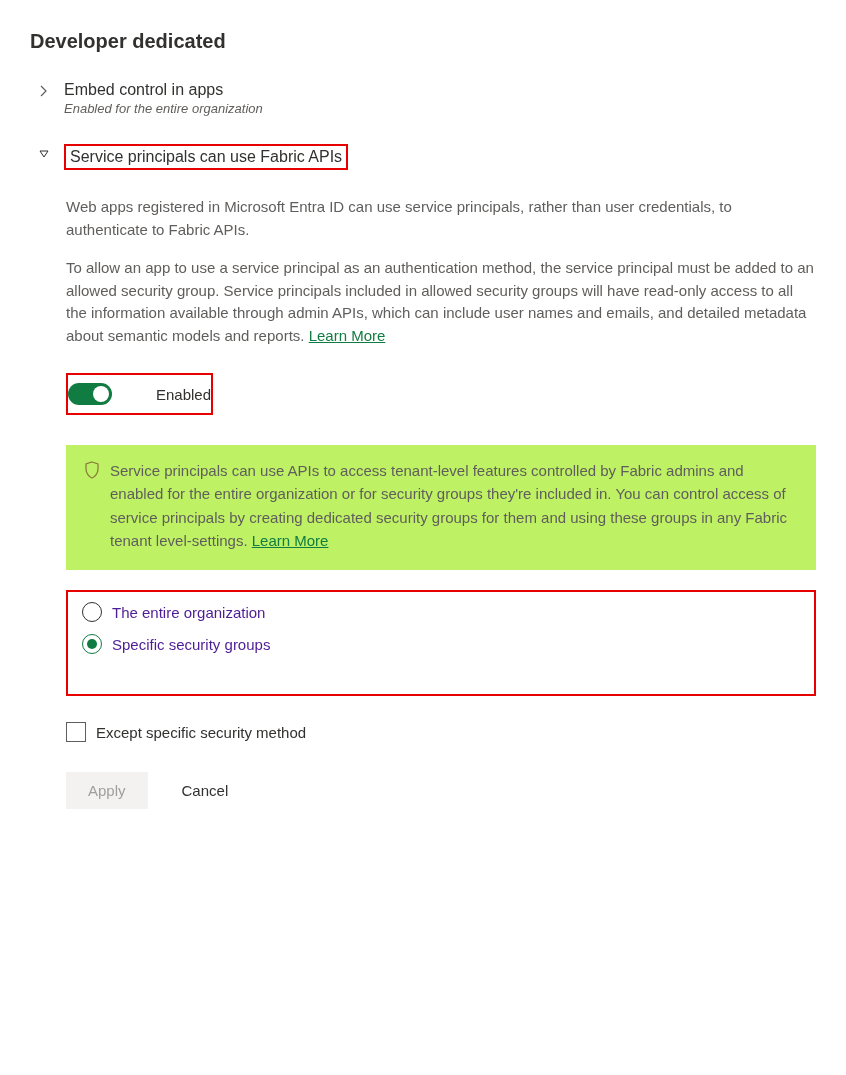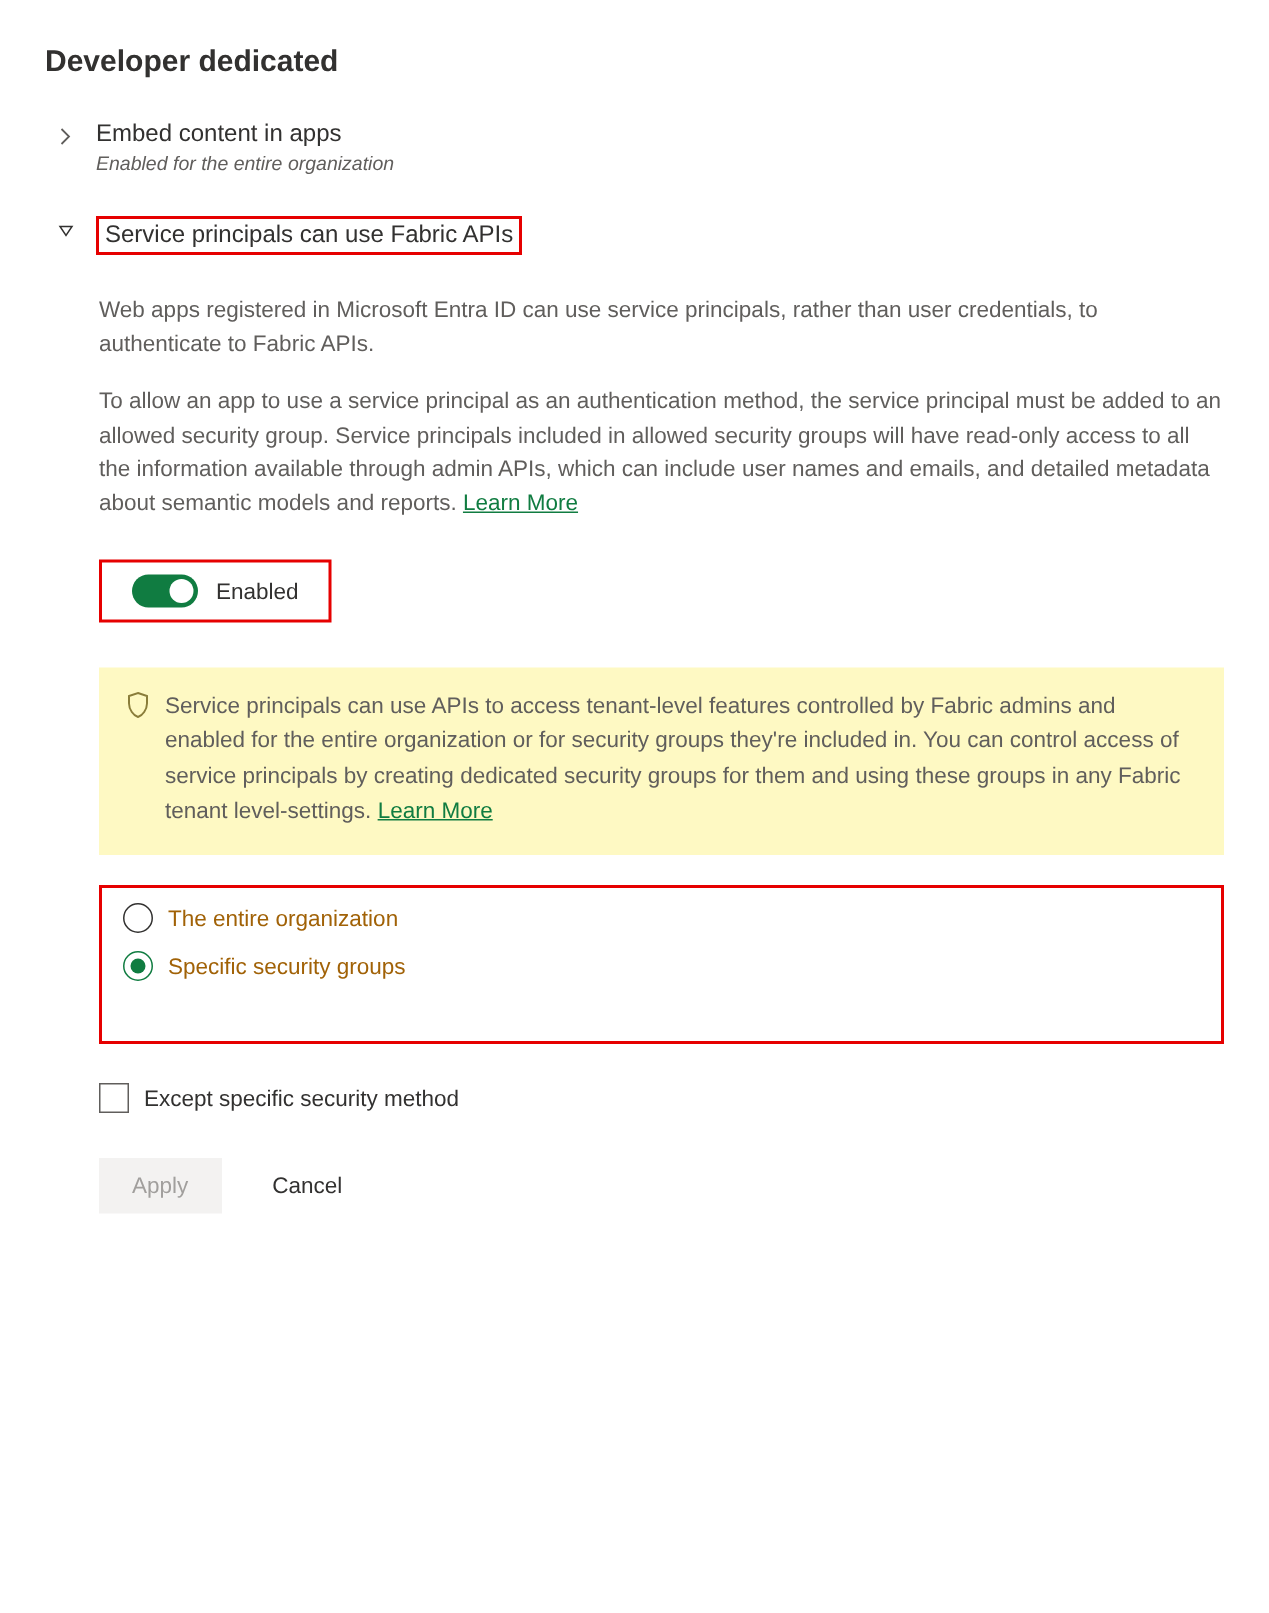--- a/index.html
+++ b/index.html
@@ -66,24 +66,25 @@
       margin-bottom: 16px;
     }
     .learn-more {
       color: #107c41;
       text-decoration: underline;
       cursor: pointer;
     }
     .toggle-row {
       display: inline-flex;
       align-items: center;
-      padding: 8px 20px;
+      padding: 8px 0;
       border: 2.5px solid #e60000;
       margin-bottom: 30px;
       margin-top: 10px;
+      gap: 32px;
     }
     .toggle {
       width: 44px;
       height: 22px;
       background: #107c41;
       border-radius: 11px;
       position: relative;
       cursor: pointer;
       margin-right: 12px;
     }
@@ -94,21 +95,21 @@
       width: 16px;
       height: 16px;
       background: #fff;
       border-radius: 50%;
     }
     .toggle-label {
       font-size: 15px;
       color: #323130;
     }
     .info-banner {
-      background: #fef9c3;
+      background: #bef264;
       padding: 14px 18px 18px 18px;
       display: flex;
       align-items: flex-start;
       gap: 10px;
       margin-bottom: 20px;
     }
     .shield-icon {
       flex-shrink: 0;
       margin-top: 2px;
     }
@@ -154,21 +155,21 @@
       position: absolute;
       top: 4px;
       left: 4px;
       width: 10px;
       height: 10px;
       background: #107c41;
       border-radius: 50%;
     }
     .radio-label {
       font-size: 15px;
-      color: #a16207;
+      color: #4c1d95;
     }
     .text-input {
       width: 100%;
       border: 1px solid #c0a0a0;
       padding: 12px 10px;
       font-size: 15px;
       color: #323130;
       margin-top: 14px;
       outline: none;
       font-family: inherit;
@@ -221,21 +222,21 @@
 
 <h1 class="section-title">Developer dedicated</h1>
 
 <div class="setting-row">
   <span class="caret">
     <svg viewBox="0 0 12 12">
         <path d="M3 1 L8 6 L3 11" fill="none" stroke="#605e5c" stroke-width="1.2"></path>
       </svg>
   </span>
   <div>
-    <div class="setting-title">Embed content in apps</div>
+    <div class="setting-title">Embed control in apps</div>
     <div class="setting-subtitle">Enabled for the entire organization</div>
   </div>
 </div>
 
 <div class="setting-row" style="margin-top:28px;">
   <span class="caret">
     <svg viewBox="0 0 12 12">
         <path d="M2 3 L10 3 L6 9 Z" fill="none" stroke="#323130" stroke-width="1"></path>
       </svg>
   </span>

